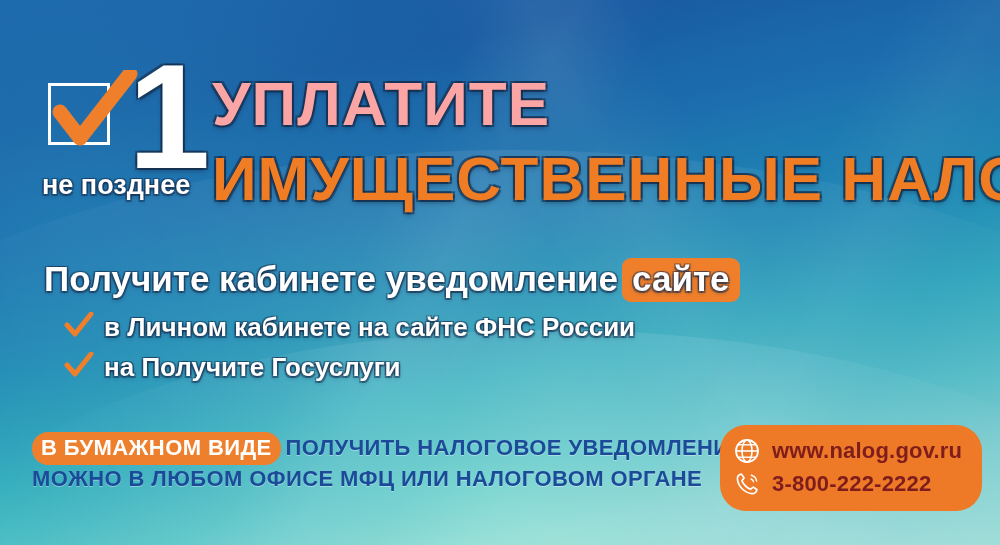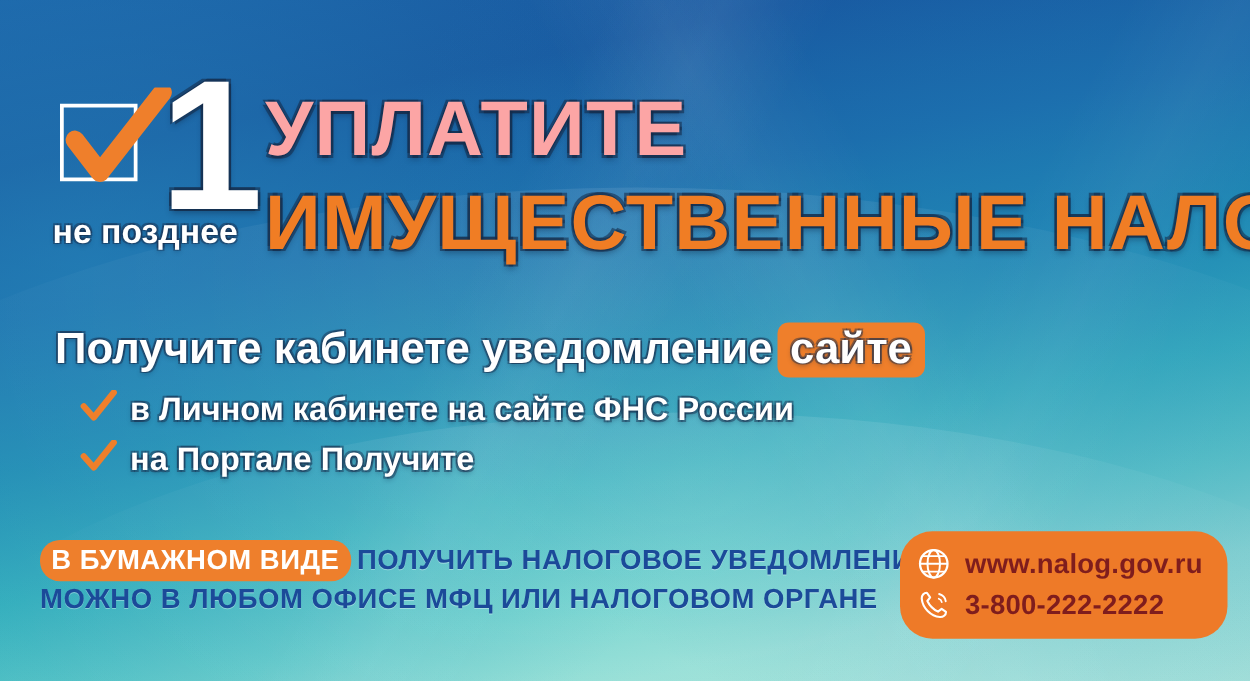--- a/index.html
+++ b/index.html
@@ -326,21 +326,21 @@
     <div class="bullet">
       <svg class="bullet-check" viewBox="0 0 30 26">
         <path d="M3 13 L11 22 L27 2" fill="none" stroke="#ef7f2b" stroke-width="5" stroke-linecap="round" stroke-linejoin="round"></path>
       </svg>
       <span class="bullet-text outline-soft">в Личном кабинете на сайте ФНС России</span>
     </div>
     <div class="bullet">
       <svg class="bullet-check" viewBox="0 0 30 26">
         <path d="M3 13 L11 22 L27 2" fill="none" stroke="#ef7f2b" stroke-width="5" stroke-linecap="round" stroke-linejoin="round"></path>
       </svg>
-      <span class="bullet-text outline-soft">на Портале Получите</span>
+      <span class="bullet-text outline-soft">на Получите Госуслуги</span>
     </div>
   </div>
 
   <div class="paper-block">
     <div class="paper-line">
       <span class="hl-paper">В БУМАЖНОМ ВИДЕ</span><span>ПОЛУЧИТЬ НАЛОГОВОЕ УВЕДОМЛЕНИЕ</span>
     </div>
     <div class="paper-line">МОЖНО В ЛЮБОМ ОФИСЕ МФЦ ИЛИ НАЛОГОВОМ ОРГАНЕ</div>
   </div>
 

